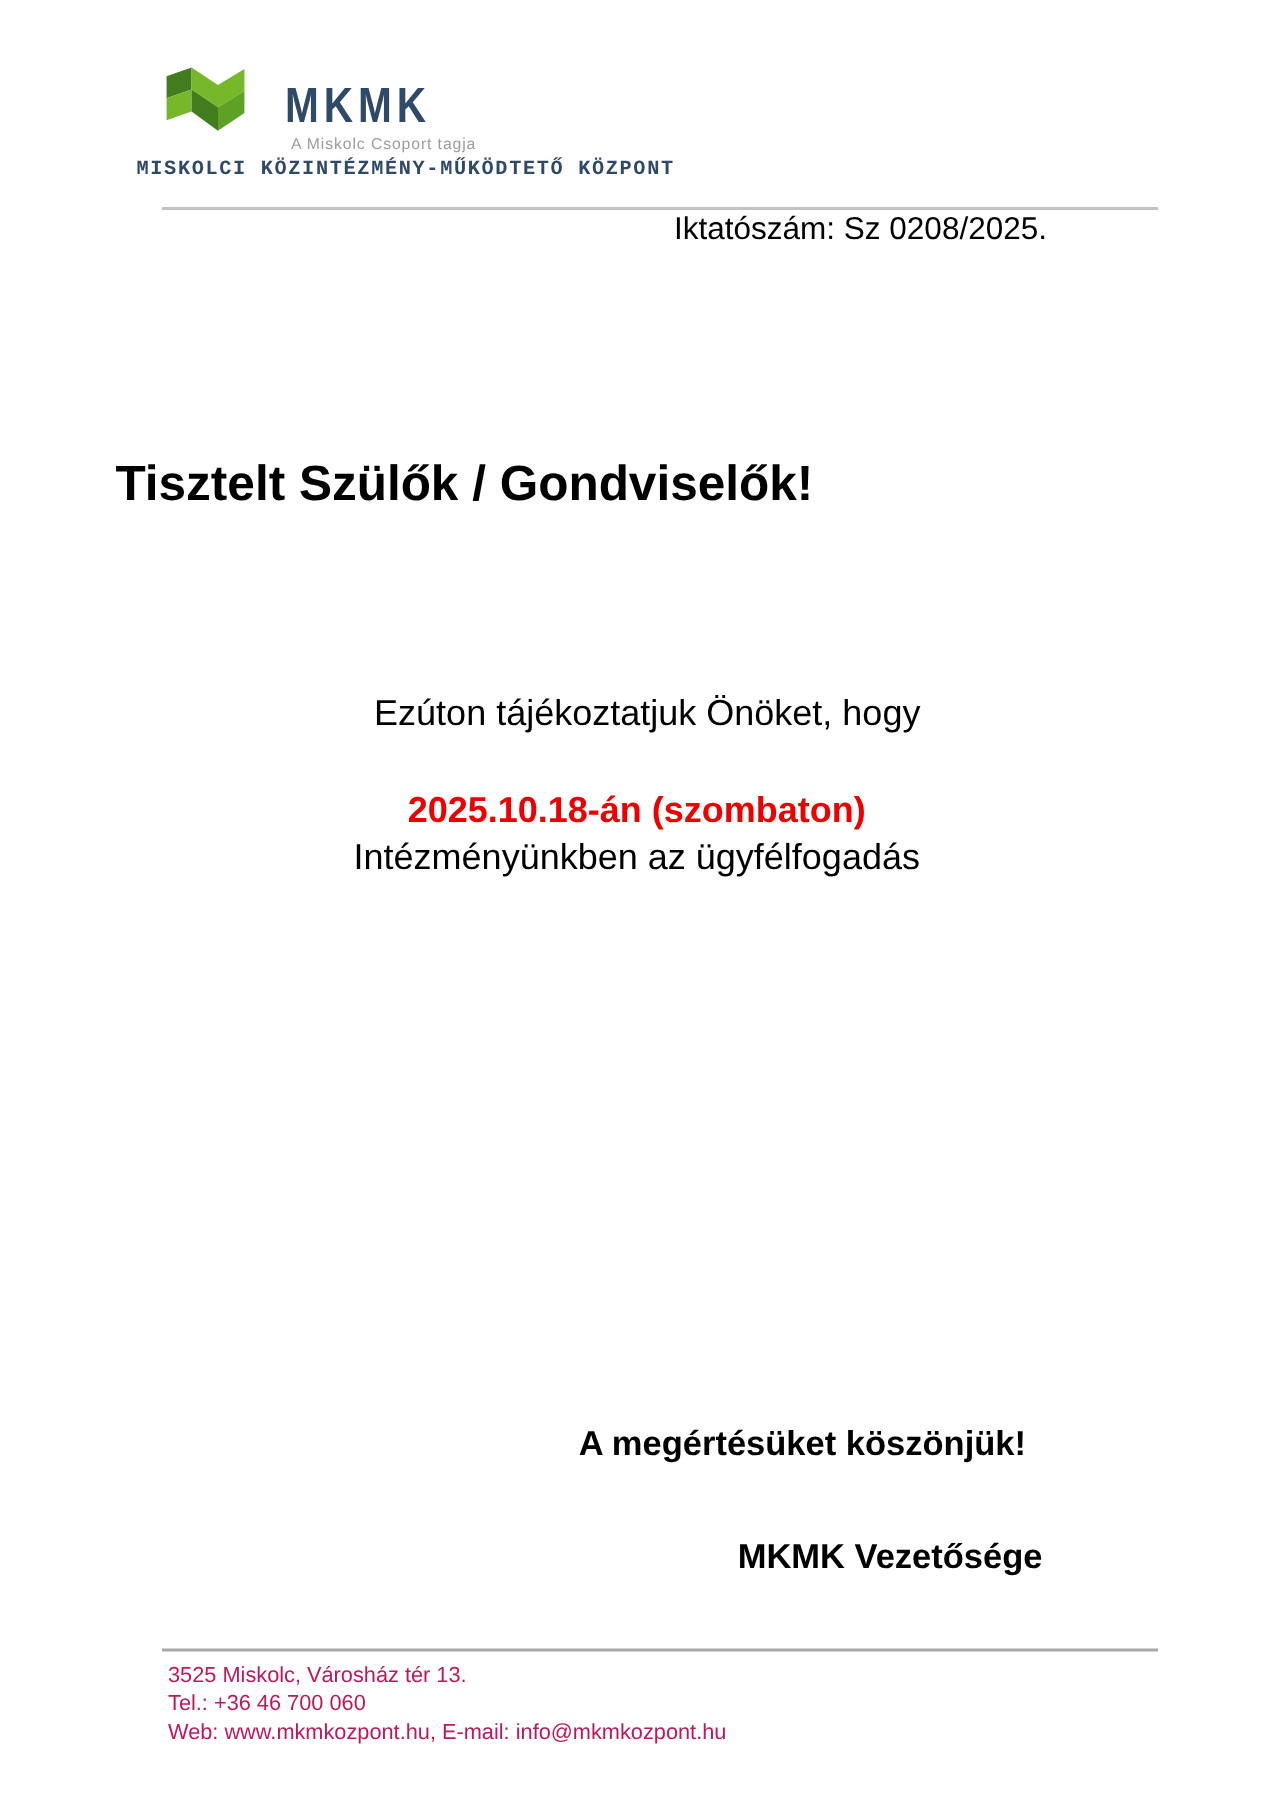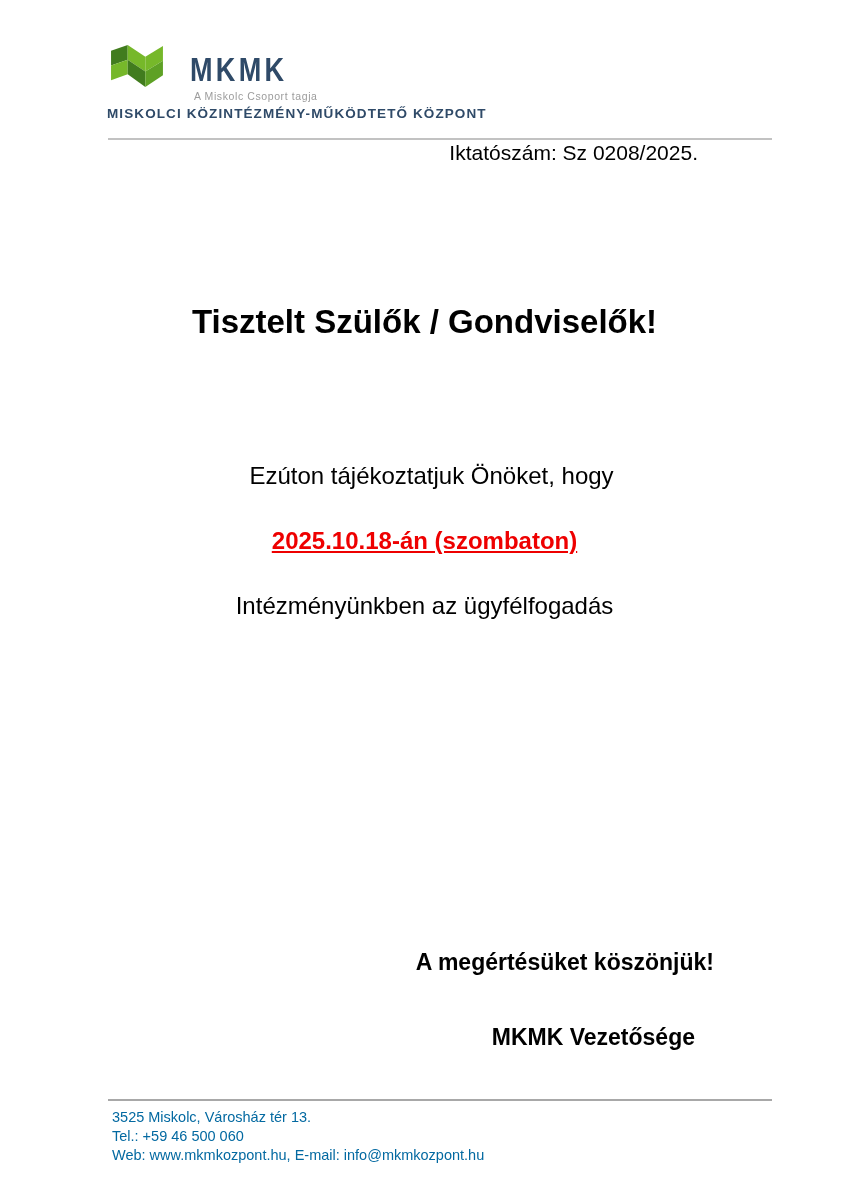--- a/index.html
+++ b/index.html
@@ -38,26 +38,27 @@
   .brand-tagline {
     position: absolute;
     top: 90px; left: 117px;
     font-size: 10.5px;
     letter-spacing: 0.6px;
     color: #9c9c9c;
     white-space: nowrap;
   }
   .org-name {
     position: absolute;
-    top: 106px; left: 30px;
+    top: 106px; left: 14px;
     font-size: 13.5px;
     font-weight: bold;
     letter-spacing: 1.1px;
     color: #2f4a68;
     white-space: nowrap;
+    font-family: Liberation Mono, monospace;
   }
   .rule {
     position: absolute;
     left: 31px;
     width: 775px;
     height: 2px;
     background: #c2c2c2;
   }
   .rule.header-rule { top: 138px; }
   .rule.footer-rule { top: 1099px; background: #a8a8a8; }
@@ -69,62 +70,61 @@
     font-size: 21px;
     text-align: left;
     white-space: nowrap;
   }
 
   
   .letter-title {
     position: absolute;
     top: 303px;
     left: 0; right: 0;
-    text-align: center;
+    text-align: left;
     font-size: 33px;
     font-weight: bold;
     white-space: nowrap;
   }
   .para {
     position: absolute;
     left: 0; right: 0;
     text-align: center;
     font-size: 24px;
     line-height: 30px;
     white-space: nowrap;
   }
   .para.p1 { top: 461px; padding-left: 14px; }
   .para.p2 { top: 526px; }
-  .para.p3 { top: 591px; }
+  .para.p3 { top: 557px; }
   .para.p4 { top: 656px; }
   .para.accent {
     font-weight: bold;
     color: #ee0000;
-    text-decoration: underline;
   }
 
   .closing-line {
     position: absolute;
-    right: 58px;
+    right: 88px;
     text-align: right;
     font-size: 23px;
     font-weight: bold;
     white-space: nowrap;
   }
   .closing-line.c1 { top: 949px; }
   .closing-line.c2 { top: 1004px; right: 77px; margin-top: 20px; }
 
   
   .footer-block {
     position: absolute;
     top: 1108px;
     left: 35px;
     font-size: 14.5px;
     line-height: 19px;
-    color: #0369a1;
+    color: #be185d;
   }
 </style>
 </head>
 <body>
 
 <div class="page">
 
   <div class="logo-mark">
     <svg viewBox="0 0 58 48" xmlns="http://www.w3.org/2000/svg" aria-hidden="true">
       <polygon fill="#417c1e" points="3,7 20,1 20,16 3,22"></polygon>
@@ -148,17 +148,17 @@
   <div class="para p1">Ezúton tájékoztatjuk Önöket, hogy</div>
   <div class="para p2 accent">2025.10.18-án (szombaton)</div>
   <div class="para p3">Intézményünkben az ügyfélfogadás</div>
 
   <div class="closing-line c1">A megértésüket köszönjük!</div>
   <div class="closing-line c2">MKMK Vezetősége</div>
 
   <div class="rule footer-rule"></div>
   <div class="footer-block">
     <div>3525 Miskolc, Városház tér 13.</div>
-    <div>Tel.: +59 46 500 060</div>
+    <div>Tel.: +36 46 700 060</div>
     <div>Web: www.mkmkozpont.hu, E-mail: info@mkmkozpont.hu</div>
   </div>
 
 </div>
 
 </body></html>

